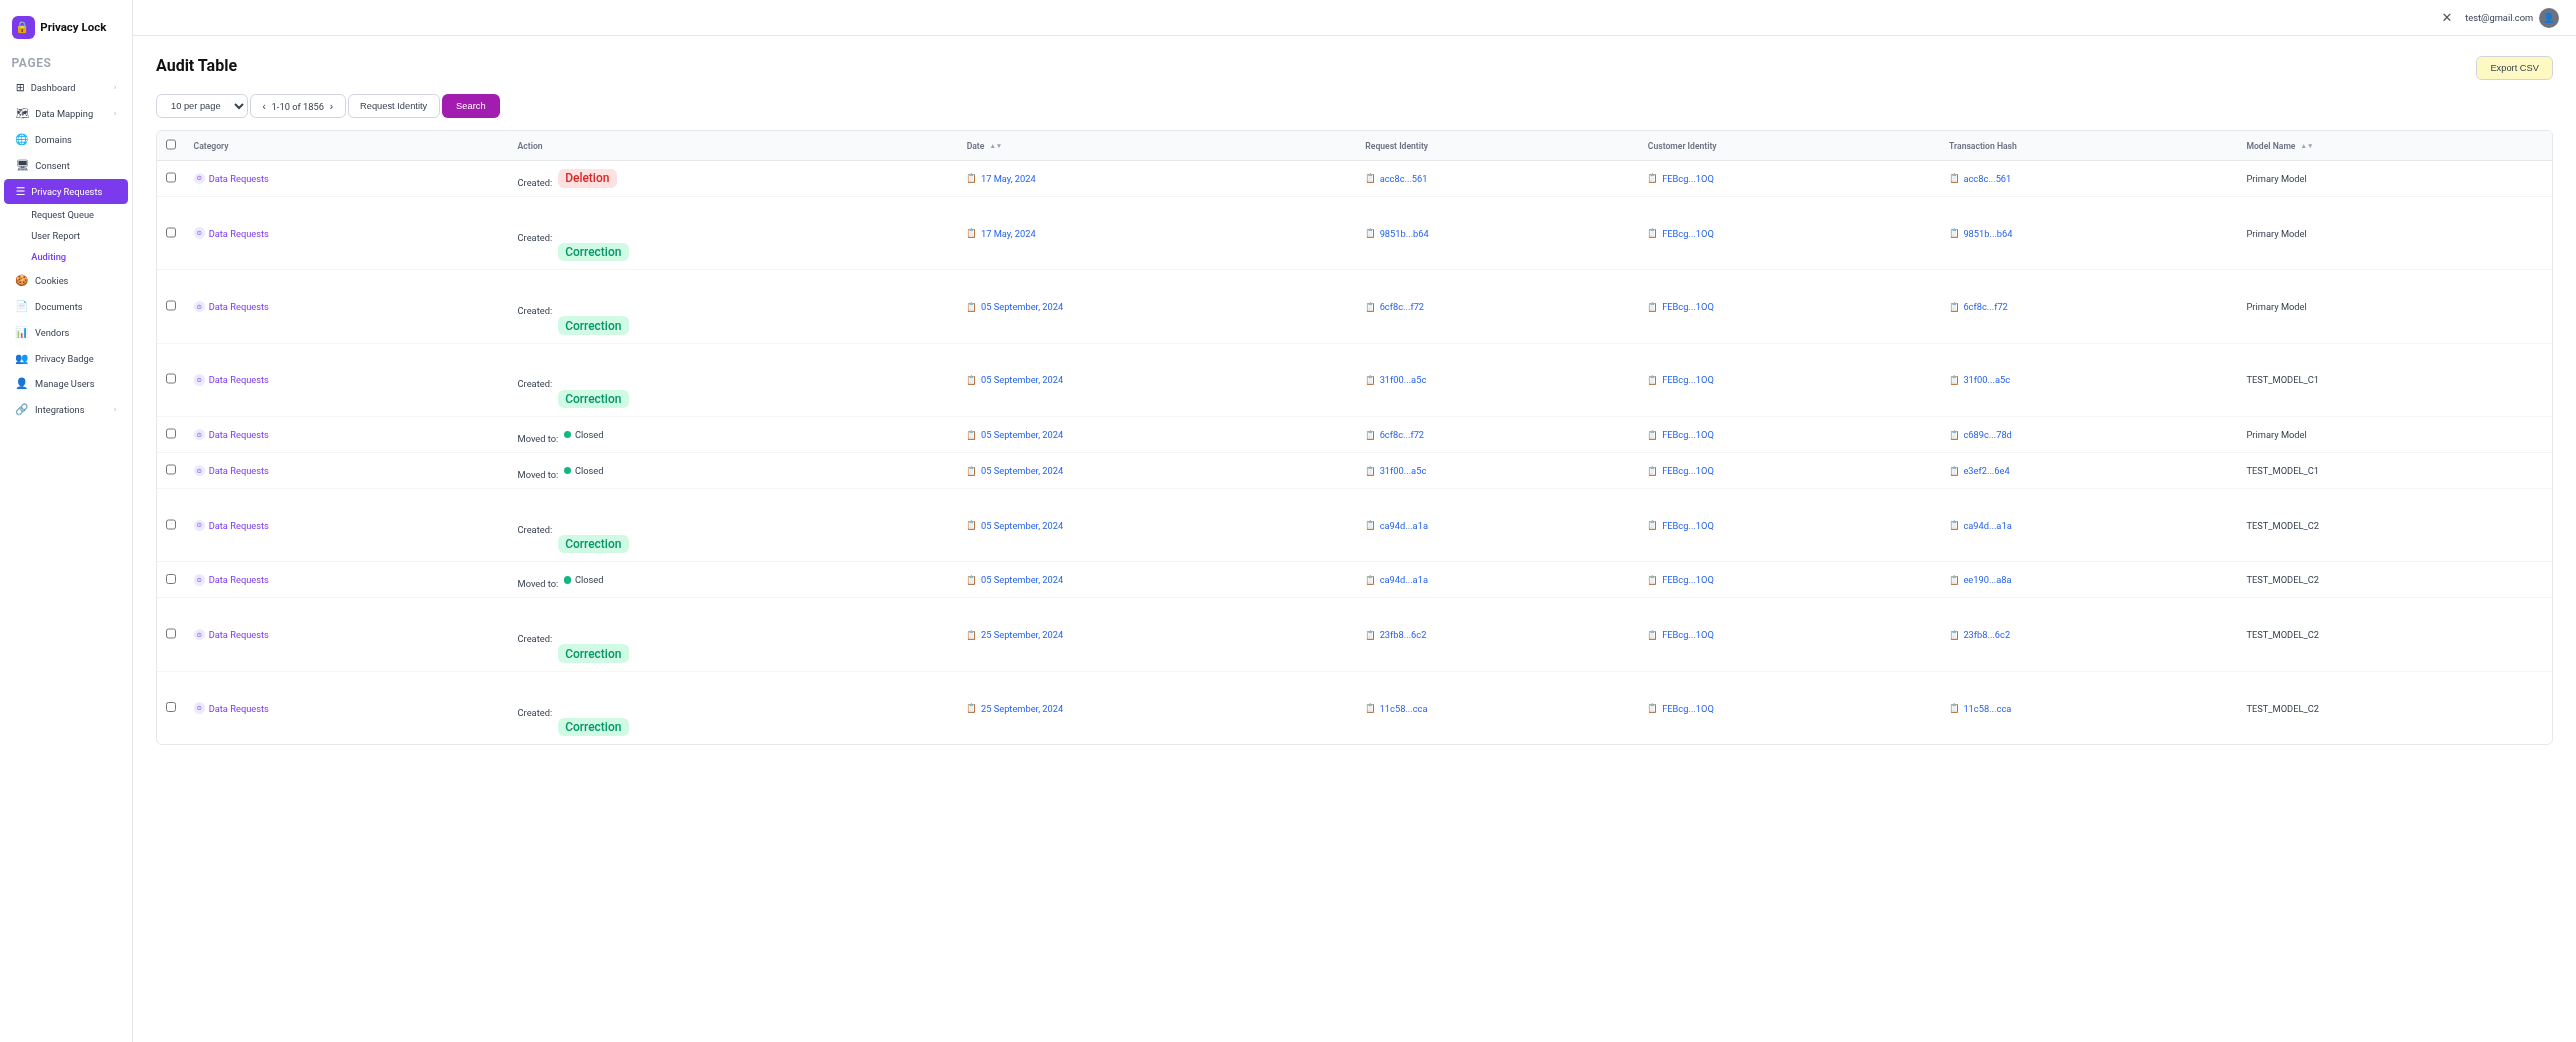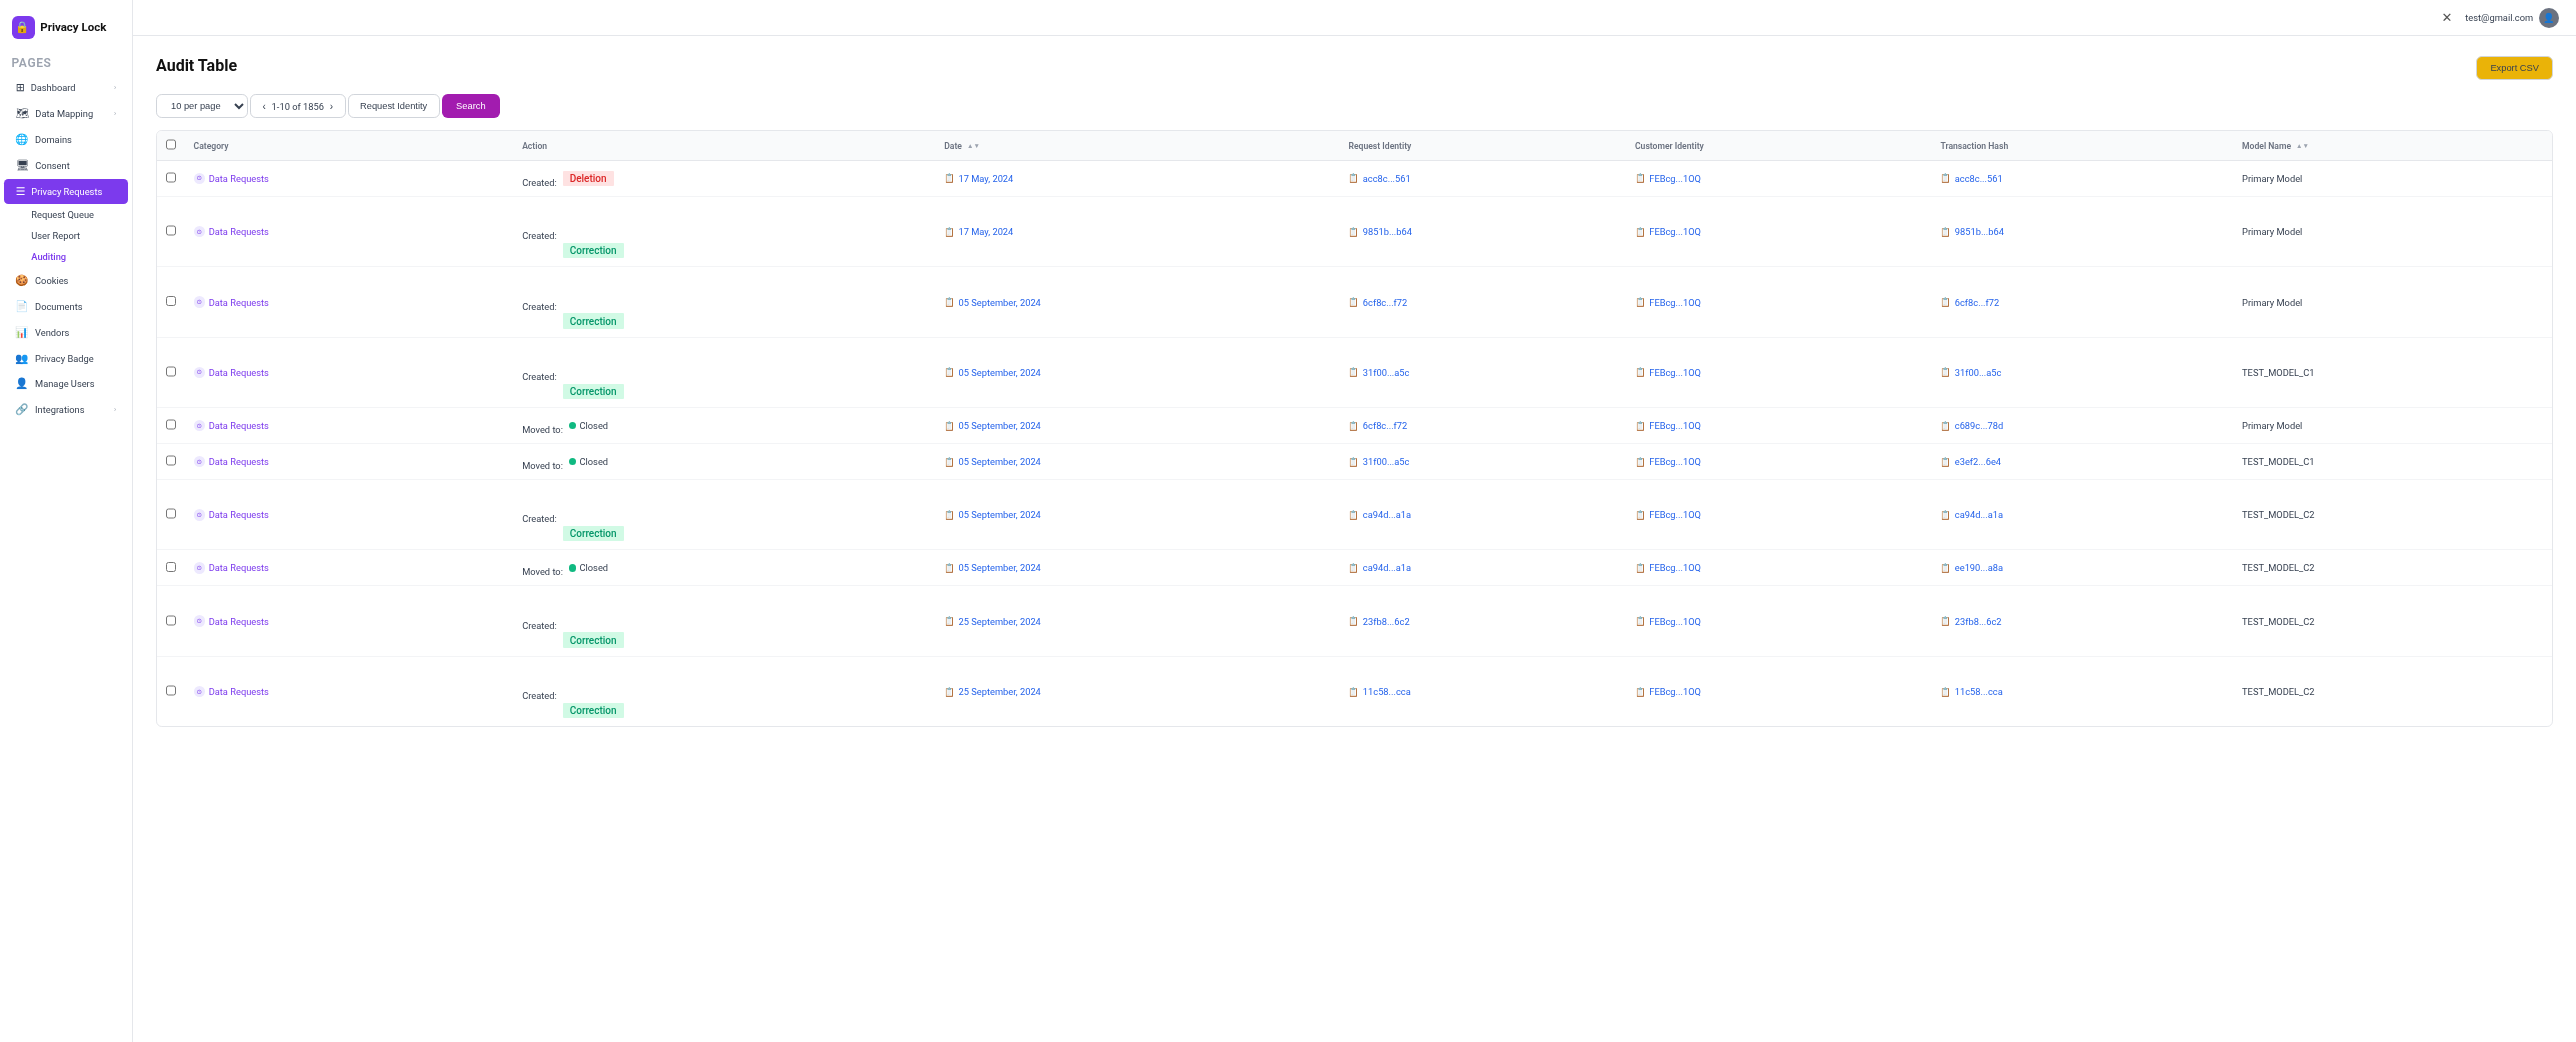--- a/index.html
+++ b/index.html
@@ -24,21 +24,21 @@
     
     .topbar { display: flex; align-items: center; justify-content: flex-end; padding: 7.2px 17px; border-bottom: 0.7px solid #e5e7eb; gap: 7.2px; background: #fff; }
     .topbar-close { background: none; border: none; font-size: 13px; cursor: pointer; color: #555; padding: 2.9px 5.8px; }
     .topbar-user { display: flex; align-items: center; gap: 5.8px; font-size: 9.3px; color: #374151; }
     .topbar-avatar { width: 20px; height: 20px; background: #6b7280; border-radius: 50%; display: flex; align-items: center; justify-content: center; color: #fff; font-size: 9.3px; }
 
     
     .content { flex: 1; padding: 20px 23px; overflow-y: auto; background: #fff; }
     .content-header { display: flex; justify-content: space-between; margin-bottom: 14.4px; }
     .page-title { font-size: 16px; font-weight: 700; color: #111; }
-    .export-btn { border: 0.7px solid #d1d5db; background: #eab308; padding: 5.8px 13px; border-radius: 5.8px; cursor: pointer; font-size: 9.3px; color: #374151; }
+    .export-btn { border: 0.7px solid #d1d5db; background: #fef9c3; padding: 5.8px 13px; border-radius: 5.8px; cursor: pointer; font-size: 9.3px; color: #374151; }
 
     
     .tabs { display: flex; gap: 0; border-bottom: 0.7px solid #e5e7eb; margin-bottom: 13px; }
     .tab { padding: 5.8px 11.5px; cursor: pointer; font-size: 9.3px; color: #6b7280; border-bottom: 1.4px solid transparent; margin-bottom: -0.7px; }
     .tab.active { color: #7c3aed; border-bottom-color: #7c3aed; font-weight: 500; }
 
     
     .controls-row { display: flex; gap: 2px; margin-bottom: 12px; }
     .per-page-select { border: 0.7px solid #d1d5db; border-radius: 5.8px; padding: 5px 10px; font-size: 9.3px; cursor: pointer; background: #fff; color: #374151; }
     .pagination { display: flex; align-items: center; gap: 2.9px; border: 0.7px solid #d1d5db; border-radius: 5.8px; padding: 4.3px 8.6px; font-size: 9.3px; color: #374151; }
@@ -52,21 +52,21 @@
     table { width: 100%; border-collapse: collapse; }
     thead tr { background: #f9fafb; }
     th { padding: 8px 8.6px; text-align: left; font-size: 8.6px; font-weight: 600; color: #6b7280; border-bottom: 0.7px solid #e5e7eb; white-space: nowrap; }
     th .sort-icons { display: inline-flex; flex-direction: column; margin-left: 2.9px; font-size: 6.5px; line-height: 1; color: #9ca3af; vertical-align: middle; }
     tbody tr { border-bottom: 0.7px solid #f3f4f6; }
     tbody tr:last-child { border-bottom: none; }
     td { padding: 8px 8.6px; font-size: 9.3px; color: #374151; vertical-align: middle; }
     .checkbox { width: 10.8px; height: 10.8px; border: 0.7px solid #d1d5db; border-radius: 2.2px; cursor: pointer; }
 
     
-    .badge { display: inline-block; padding: 2.2px 7.2px; border-radius: 1px; font-size: 10px; font-weight: 500; }
+    .badge { display: inline-block; padding: 2.2px 7.2px; border-radius: 6px; font-size: 12px; font-weight: 500; }
     .badge-deletion { background: #fee2e2; color: #dc2626; }
     .badge-correction { background: #d1fae5; color: #059669; margin-top: 38px; }
 
     
     .cat-link { color: #7c3aed; display: flex; align-items: center; gap: 3.6px; font-size: 9.3px; }
     .cat-icon { width: 11.5px; height: 11.5px; background: #ede9fe; border-radius: 50%; display: inline-flex; align-items: center; justify-content: center; font-size: 6.5px; color: #7c3aed; }
 
     
     .hash-link { color: #2563eb; display: flex; align-items: center; gap: 3.6px; font-size: 9.3px; }
     .hash-icon { font-size: 8.6px; color: #6b7280; }

